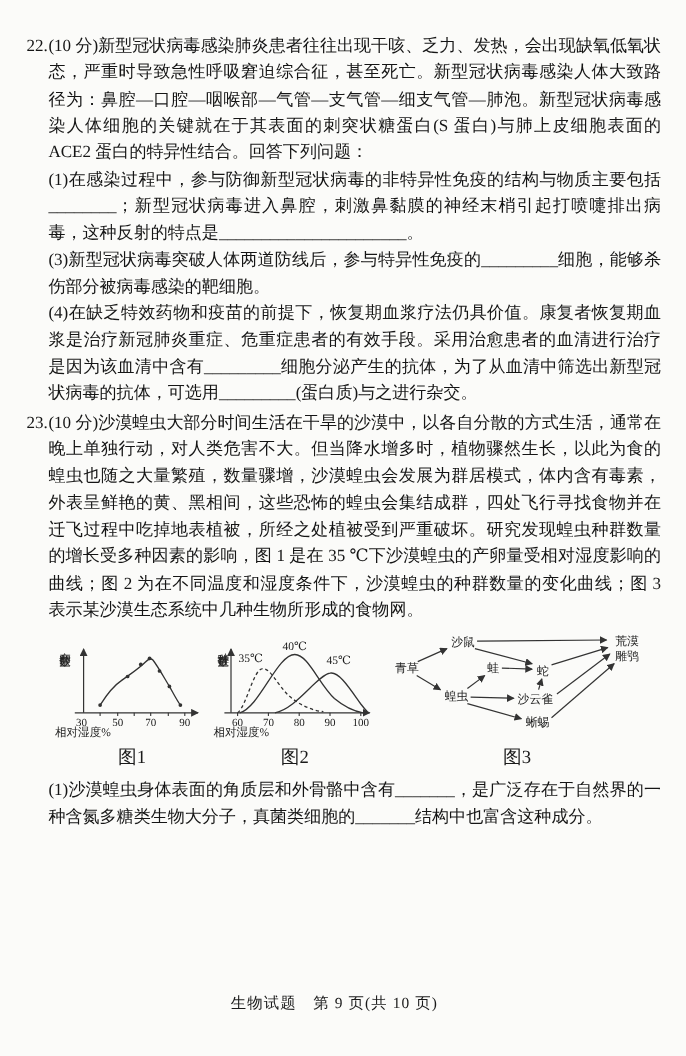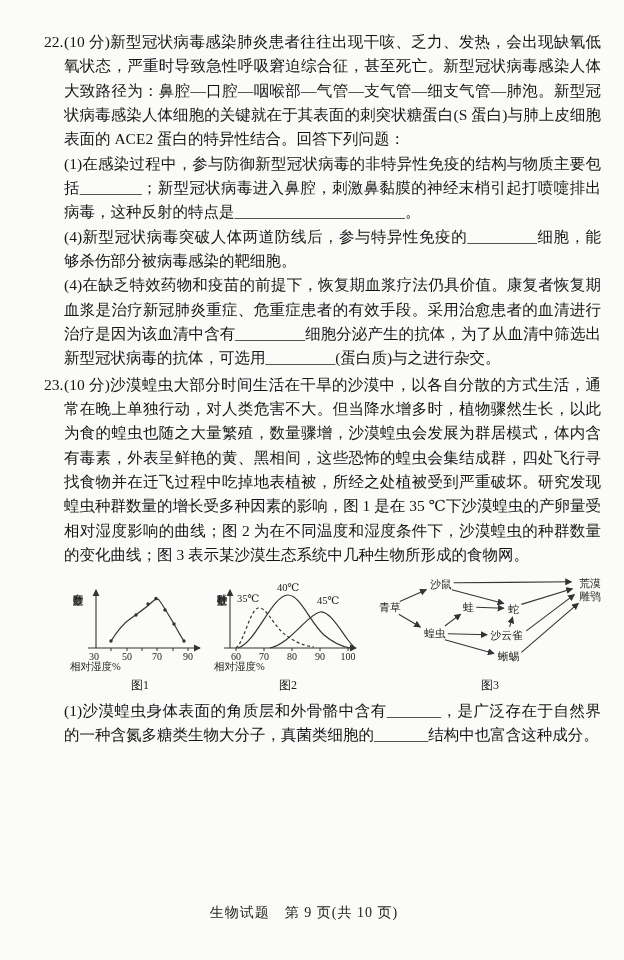--- a/index.html
+++ b/index.html
@@ -2,33 +2,33 @@
 <html><head>
 <meta charset="utf-8">
 <style>
   html,body{margin:0;padding:0;background:#d9d9d9;}
   .page{
     width:624px;height:960px;margin:0 auto;background:#fbfbf9;
     position:relative;overflow:hidden;
     font-family:"Liberation Serif","DejaVu Serif",serif;
     color:#151515;font-size:15.5px;line-height:1.57;
   }
-  .content{padding:30px 23px 0 44px;}
+  .content{padding:30px 23px 0 24px;}
   .question{position:relative;padding-left:20px;text-align:justify;margin:0 0 2px 0;}
   .q-num{position:absolute;left:0;top:0;}
   .para{margin:0;}
   .figures{display:flex;align-items:flex-end;gap:4px;margin:6px 0 4px 6px;}
   .fig{position:relative;margin:0;padding:0;}
   .ylabel{
     position:absolute;left:2px;top:3px;
     writing-mode:vertical-rl;text-orientation:upright;
     font-size:10.5px;line-height:1;letter-spacing:1px;color:#222;
   }
   .xlabel{font-size:10.5px;padding-right:4px;margin-top:-3px;color:#222;}
-  .caption{font-size:12px;text-align:center;margin-top:1px;color:#1a1a1a;}
+  .caption{font-size:17px;text-align:center;margin-top:1px;color:#1a1a1a;}
   svg{display:block;}
   svg text{font-family:"Liberation Serif","DejaVu Serif",serif;fill:#1a1a1a;}
   .axis,.edge{stroke:#333;stroke-width:1.1;fill:none;}
   .tick{stroke:#333;stroke-width:1;}
   .curve{stroke:#333;stroke-width:1.2;fill:none;}
   .curve.dashed{stroke-dasharray:3,2.5;}
   .footer{
     position:absolute;left:0;right:16px;bottom:36px;
     text-align:center;font-size:14px;color:#1a1a1a;letter-spacing:1px;
   }
@@ -44,21 +44,21 @@
       </marker>
     </defs>
   </svg>
 
   <div class="content">
 
     <section class="question">
       <span class="q-num">22.</span>
       <p class="para">(10 分)新型冠状病毒感染肺炎患者往往出现干咳、乏力、发热，会出现缺氧低氧状态，严重时导致急性呼吸窘迫综合征，甚至死亡。新型冠状病毒感染人体大致路径为：鼻腔—口腔—咽喉部—气管—支气管—细支气管—肺泡。新型冠状病毒感染人体细胞的关键就在于其表面的刺突状糖蛋白(S 蛋白)与肺上皮细胞表面的 ACE2 蛋白的特异性结合。回答下列问题：</p>
       <p class="para">(1)在感染过程中，参与防御新型冠状病毒的非特异性免疫的结构与物质主要包括________；新型冠状病毒进入鼻腔，刺激鼻黏膜的神经末梢引起打喷嚏排出病毒，这种反射的特点是______________________。</p>
-      <p class="para">(4)新型冠状病毒突破人体两道防线后，参与特异性免疫的_________细胞，能够杀伤部分被病毒感染的靶细胞。</p>
+      <p class="para">(3)新型冠状病毒突破人体两道防线后，参与特异性免疫的_________细胞，能够杀伤部分被病毒感染的靶细胞。</p>
       <p class="para">(4)在缺乏特效药物和疫苗的前提下，恢复期血浆疗法仍具价值。康复者恢复期血浆是治疗新冠肺炎重症、危重症患者的有效手段。采用治愈患者的血清进行治疗是因为该血清中含有_________细胞分泌产生的抗体，为了从血清中筛选出新型冠状病毒的抗体，可选用_________(蛋白质)与之进行杂交。</p>
     </section>
 
     <section class="question">
       <span class="q-num">23.</span>
       <p class="para">(10 分)沙漠蝗虫大部分时间生活在干旱的沙漠中，以各自分散的方式生活，通常在晚上单独行动，对人类危害不大。但当降水增多时，植物骤然生长，以此为食的蝗虫也随之大量繁殖，数量骤增，沙漠蝗虫会发展为群居模式，体内含有毒素，外表呈鲜艳的黄、黑相间，这些恐怖的蝗虫会集结成群，四处飞行寻找食物并在迁飞过程中吃掉地表植被，所经之处植被受到严重破坏。研究发现蝗虫种群数量的增长受多种因素的影响，图 1 是在 35 ℃下沙漠蝗虫的产卵量受相对湿度影响的曲线；图 2 为在不同温度和湿度条件下，沙漠蝗虫的种群数量的变化曲线；图 3 表示某沙漠生态系统中几种生物所形成的食物网。</p>
 
       <div class="figures">
 
         <figure class="fig" style="width:140px">

